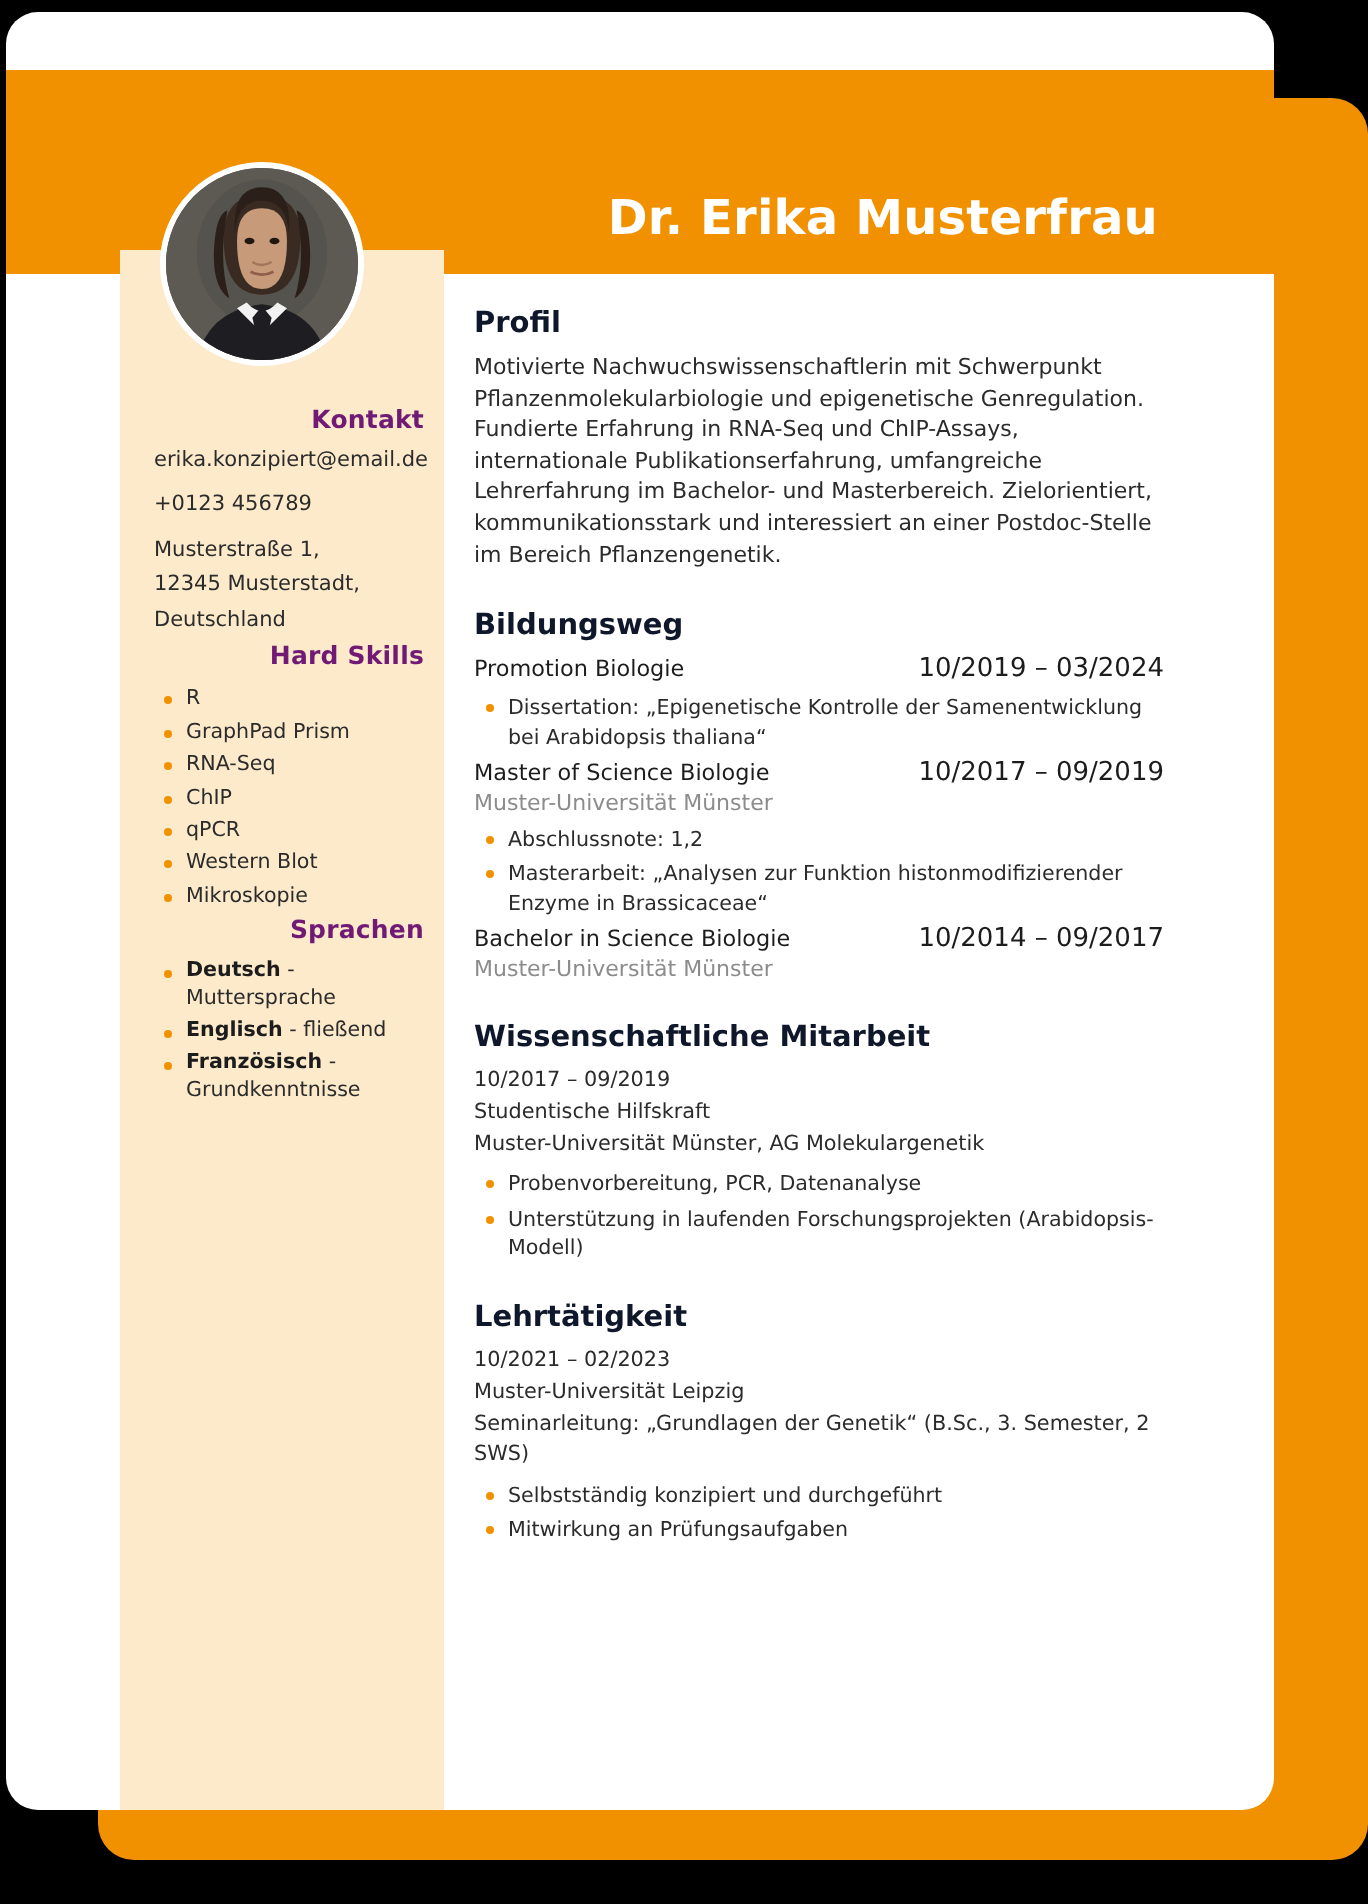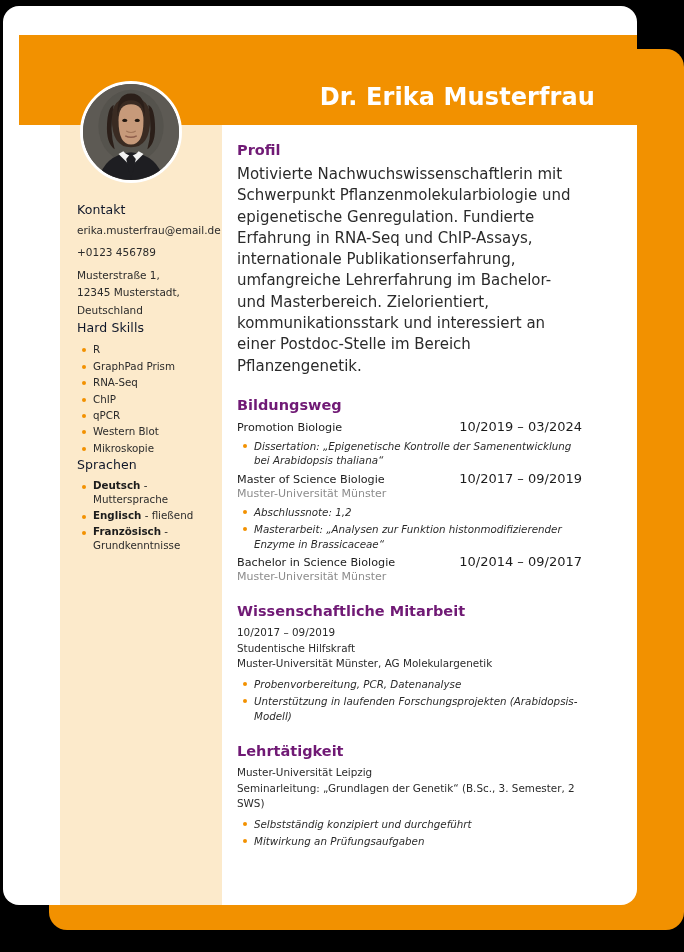--- a/index.html
+++ b/index.html
@@ -26,24 +26,23 @@
     left:3px;top:6px;
     width:634px;height:899px;
     background:#ffffff;
     border-radius:16px;
     overflow:hidden;
   }
 
   
   .header{
     position:absolute;left:0;top:29px;
-    width:634px;height:90px;
+    width:634px;height:102px;
     background:#F29100;
     box-sizing:border-box;
-    margin-left:16px;
   }
   .header-title{
     position:absolute;right:58px;bottom:14px;
     color:#ffffff;
     font-size:24px;
     font-weight:bold;
     letter-spacing:.1px;
     white-space:nowrap;
   }
 
@@ -67,22 +66,22 @@
     background:#5a5650;
   }
   .avatar svg{display:block;width:100%;height:100%;}
 
   .side-content{
     position:absolute;
     left:74px;top:196px;
     width:135px;
   }
   .side-h{
-    font-size:12.5px;font-weight:normal;color:#0f172a;
-    margin:0 0 7px 0;letter-spacing:.1px;
+    font-size:12.5px;font-weight:bold;color:#701a75;
+    margin:0 0 7px 0;letter-spacing:.1px;text-align:right;
   }
   .side-h.gap{}
   .side-line{
     font-size:10.5px;color:#2b2b2b;line-height:1.22;
     margin-bottom:9px;
   }
   .side-addr{font-size:10.5px;color:#2b2b2b;line-height:1.48;margin-bottom:2px;}
 
   ul.side-ul{margin:0;padding:0 0 0 16px;list-style:none;}
   ul.side-ul li{
@@ -98,36 +97,36 @@
   ul.side-ul li.lang{line-height:1.35;margin-bottom:2px;}
   ul.side-ul li b{font-weight:bold;color:#1c1c1c;}
 
   
   .main{
     position:absolute;
     left:234px;top:136px;
     width:345px;
   }
   .sec-h{
-    font-size:14.5px;font-weight:bold;color:#701a75;
-    margin:0 0 6px 0;
+    font-size:14.5px;font-weight:bold;color:#0f172a;
+    margin:12px 0 6px 0;
   }
   .sec-h.gap{margin-top:20px;}
   .para{
-    font-size:15px;color:#2b2b2b;line-height:1.42;
+    font-size:11px;color:#2b2b2b;line-height:1.42;
     margin:0 0 2px 0;
   }
   .entry{}
   .entry:first-child{margin-top:2px;}
   .entry-row{display:flex;justify-content:space-between;align-items:baseline;}
   .entry-title{font-size:11.2px;color:#1c1c1c;}
   .entry-date{font-size:13px;color:#1c1c1c;white-space:nowrap;padding-left:10px;}
   .entry-sub{font-size:11px;color:#8C8C8C;margin-top:1px;}
   .plain-line{font-size:10.4px;color:#2b2b2b;line-height:1.5;}
-  ul.main-ul{margin:5px 0 0 0;padding:0 0 0 17px;list-style:none;font-style:italic;}
+  ul.main-ul{margin:5px 0 0 0;padding:0 0 0 17px;list-style:none;}
   ul.main-ul li{
     position:relative;font-size:10.3px;color:#2b2b2b;
     line-height:1.4;margin-bottom:3px;
   }
   ul.main-ul li:before{
     content:"";position:absolute;left:-11px;top:5px;
     width:4px;height:4px;border-radius:50%;background:#F29100;
   }
 </style>
 </head>
@@ -159,21 +158,21 @@
         <path d="M68 22 q5 26 -1 46 q9 -6 8 -26 q-1 -18 -7 -20 z" fill="#2b1f19"></path>
         <ellipse cx="43.5" cy="38" rx="2.6" ry="1.7" fill="#22170f"></ellipse>
         <ellipse cx="56.5" cy="38" rx="2.6" ry="1.7" fill="#22170f"></ellipse>
         <path d="M45 49 q5 3 10 0" stroke="#a2765a" stroke-width="1.2" fill="none"></path>
         <path d="M44 54 q6 3 12 0" stroke="#8f5f4c" stroke-width="1.4" fill="none"></path>
       </svg>
     </div>
 
     <div class="side-content">
       <div class="side-h">Kontakt</div>
-      <div class="side-line">erika.musterfrau@email.de</div>
+      <div class="side-line">erika.konzipiert@email.de</div>
       <div class="side-line">+0123 456789</div>
       <div class="side-addr">Musterstraße 1,</div>
       <div class="side-addr">12345 Musterstadt,</div>
       <div class="side-addr">Deutschland</div>
 
       <div class="side-h gap">Hard Skills</div>
       <ul class="side-ul">
         <li>R</li>
         <li>GraphPad Prism</li>
         <li>RNA-Seq</li>
@@ -234,20 +233,21 @@
         <div class="plain-line">Studentische Hilfskraft</div>
         <div class="plain-line">Muster-Universität Münster, AG Molekulargenetik</div>
         <ul class="main-ul">
           <li>Probenvorbereitung, PCR, Datenanalyse</li>
           <li>Unterstützung in laufenden Forschungsprojekten (Arabidopsis-Modell)</li>
         </ul>
       </div>
 
       <div class="sec-h gap">Lehrtätigkeit</div>
       <div class="entry">
+        <div class="plain-line">10/2021 – 02/2023</div>
         <div class="plain-line">Muster-Universität Leipzig</div>
         <div class="plain-line">Seminarleitung: „Grundlagen der Genetik“ (B.Sc., 3. Semester, 2 SWS)</div>
         <ul class="main-ul">
           <li>Selbstständig konzipiert und durchgeführt</li>
           <li>Mitwirkung an Prüfungsaufgaben</li>
         </ul>
       </div>
 
     </div>
   </div>

